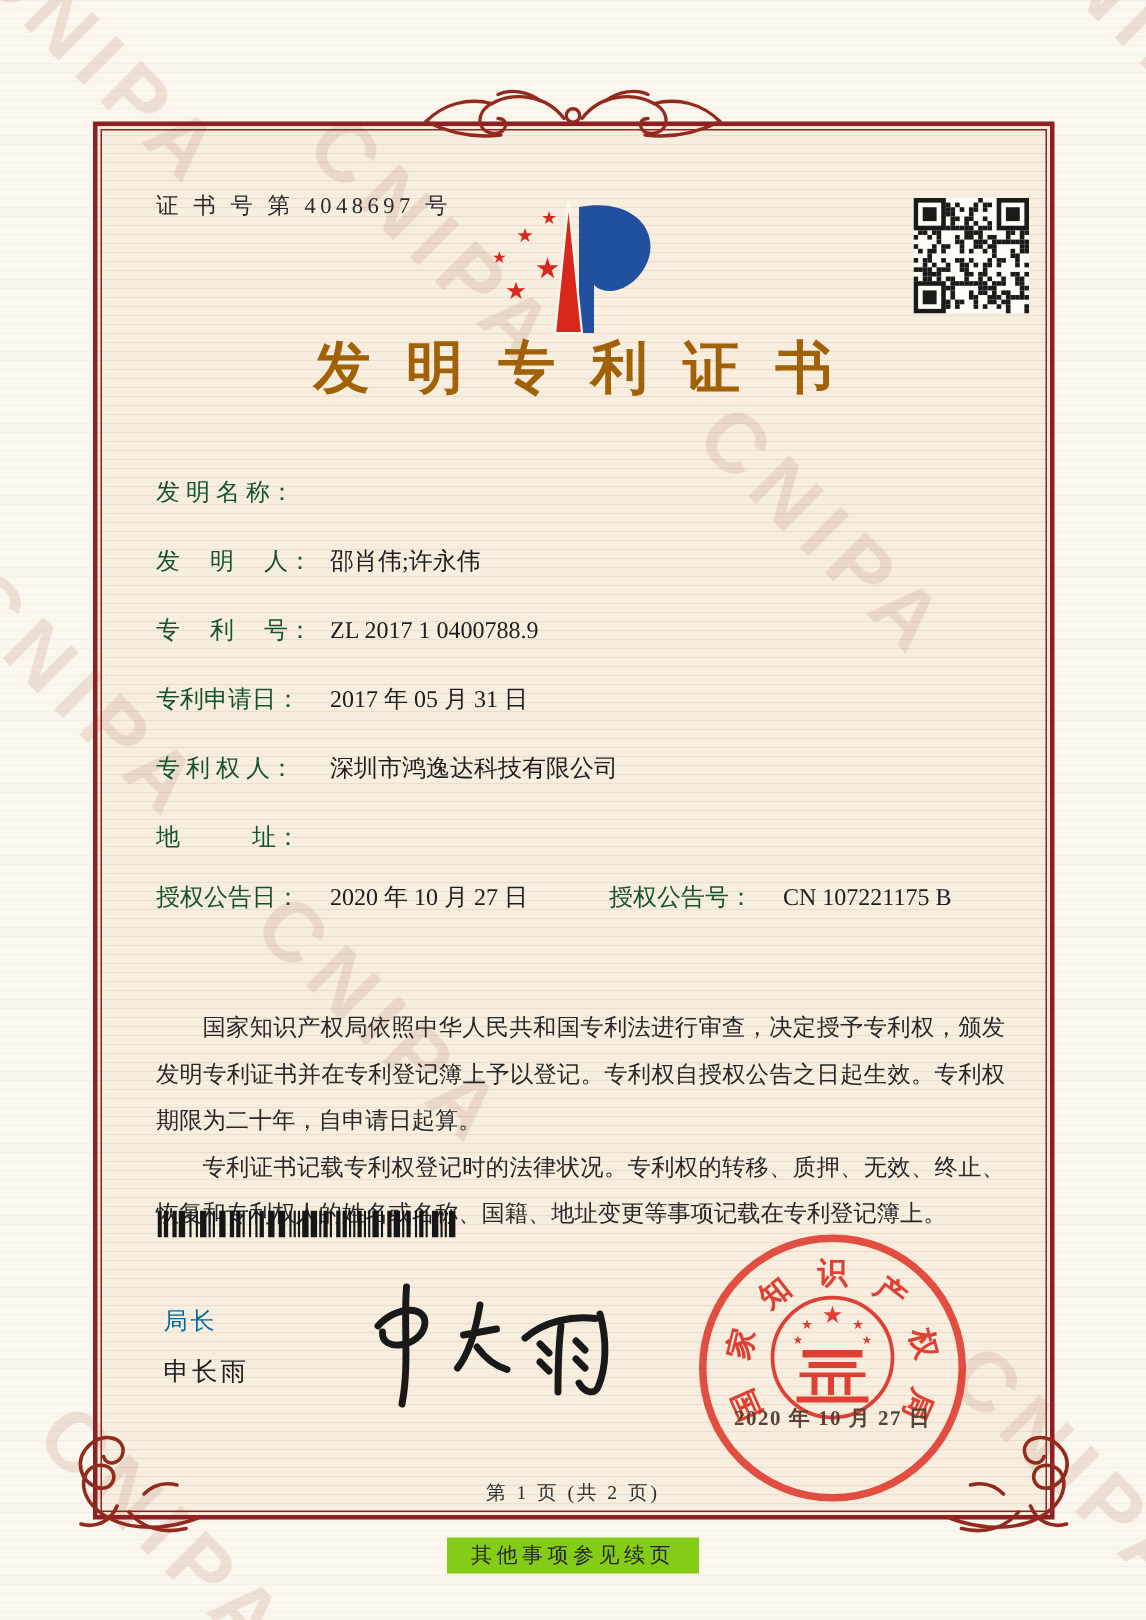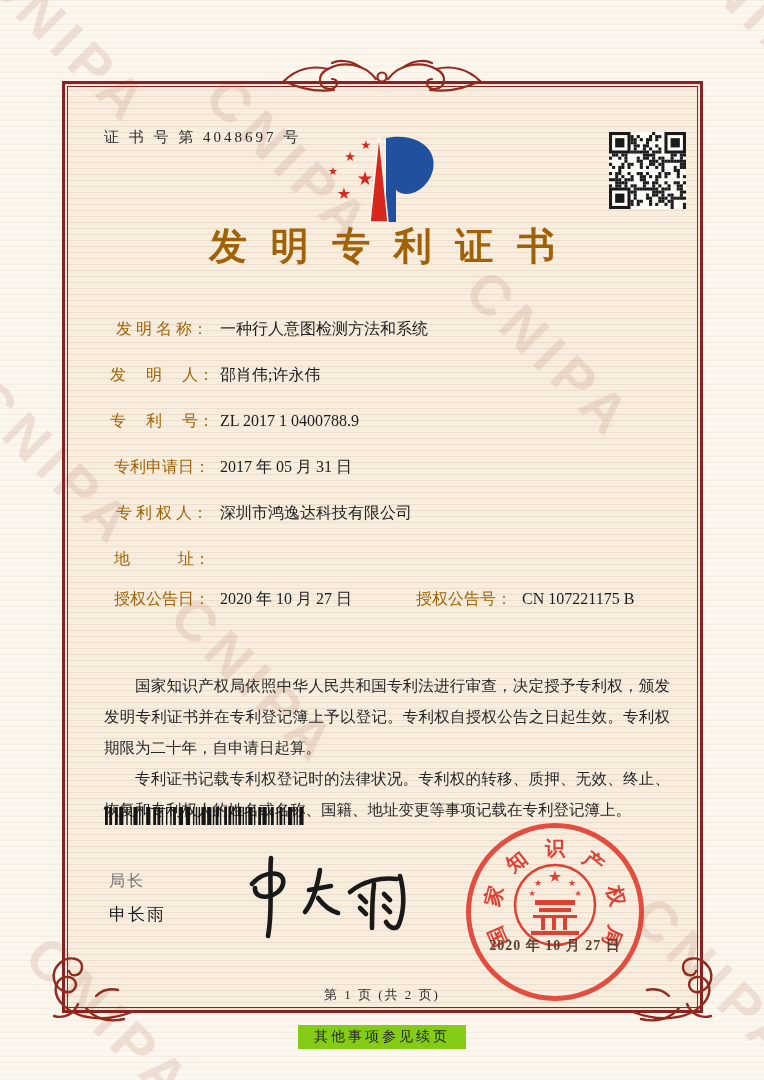--- a/index.html
+++ b/index.html
@@ -37,32 +37,32 @@
   .cert-no{position:absolute; left:104px; top:128px; font-size:15px; letter-spacing:3px; color:#2b2b2b;}
   .logo{position:absolute; left:320px; top:131px; width:122px; height:93px;}
   .qr{position:absolute; left:609px; top:132px; width:77px; height:77px;}
   .title{
     position:absolute; left:0; right:0; top:224px; text-align:center;
     font-size:38px; font-weight:600; color:#a16207;
     letter-spacing:.62em; text-indent:.62em; line-height:44px;
   }
   .fields{position:absolute; left:104px; top:318px; width:568px; font-size:16px; line-height:22px;}
   .frow{display:flex; margin-bottom:24px;}
-  .flabel{flex:none; width:116px; color:#a16207;text-align:center;}
+  .flabel{flex:none; width:116px; color:#14532d;}
   .fvalue{flex:1; color:#1d1d1d;}
   .grant{display:flex; margin-bottom:0;}
   .grant .v1{flex:none; width:186px;}
   .grant .l2{flex:none; width:116px;}
   .body-text{
     position:absolute; left:104px; top:630px; width:566px;
     font-size:15.5px; line-height:31px; color:#272727; text-align:justify;margin-top:40px;
   }
   .body-text p{margin:0; text-indent:2em;}
   .barcode{position:absolute; left:105px; top:807px; width:200px; height:18px;}
-  .sig-title{position:absolute; left:109px; top:871px; font-size:16px; letter-spacing:2px; color:#737373;}
+  .sig-title{position:absolute; left:109px; top:871px; font-size:16px; letter-spacing:2px; color:#0369a1;}
   .sig-name{position:absolute; left:109px; top:903px; font-size:17px; letter-spacing:2px; color:#1d1d1d;}
   .autograph{position:absolute; left:214px; top:850px; width:212px; height:90px;}
   
   .seal{position:absolute; left:463px; top:820px; width:184px; height:184px; z-index:4; opacity:.92;}
   .seal-circle{position:absolute; inset:3px; border:5px solid rgba(222,46,32,.9); border-radius:50%;}
   .seal-ring span{
     position:absolute; left:50%; top:50%; width:22px; height:24px;
     margin-left:-11px; margin-top:-13px; text-align:center;
     font-size:20px; font-weight:bold; color:#dd3226;
   }
@@ -366,21 +366,20 @@
         <rect x="0" y="72" width="28" height="28" fill="#1a1a1a"></rect>
         <rect x="4" y="76" width="20" height="20" fill="#fdfcf6"></rect>
         <rect x="8" y="80" width="12" height="12" fill="#1a1a1a"></rect>
       </svg>
 
     <div class="title">发明专利证书</div>
 
     <div class="fields">
       <div class="frow">
         <div class="flabel">发 明 名 称：</div>
-        <div class="fvalue">一种行人意图检测方法和系统</div>
       </div>
       <div class="frow">
         <div class="flabel">发　 明　 人：</div>
         <div class="fvalue">邵肖伟;许永伟</div>
       </div>
       <div class="frow">
         <div class="flabel">专　 利　 号：</div>
         <div class="fvalue">ZL 2017 1 0400788.9</div>
       </div>
       <div class="frow">

